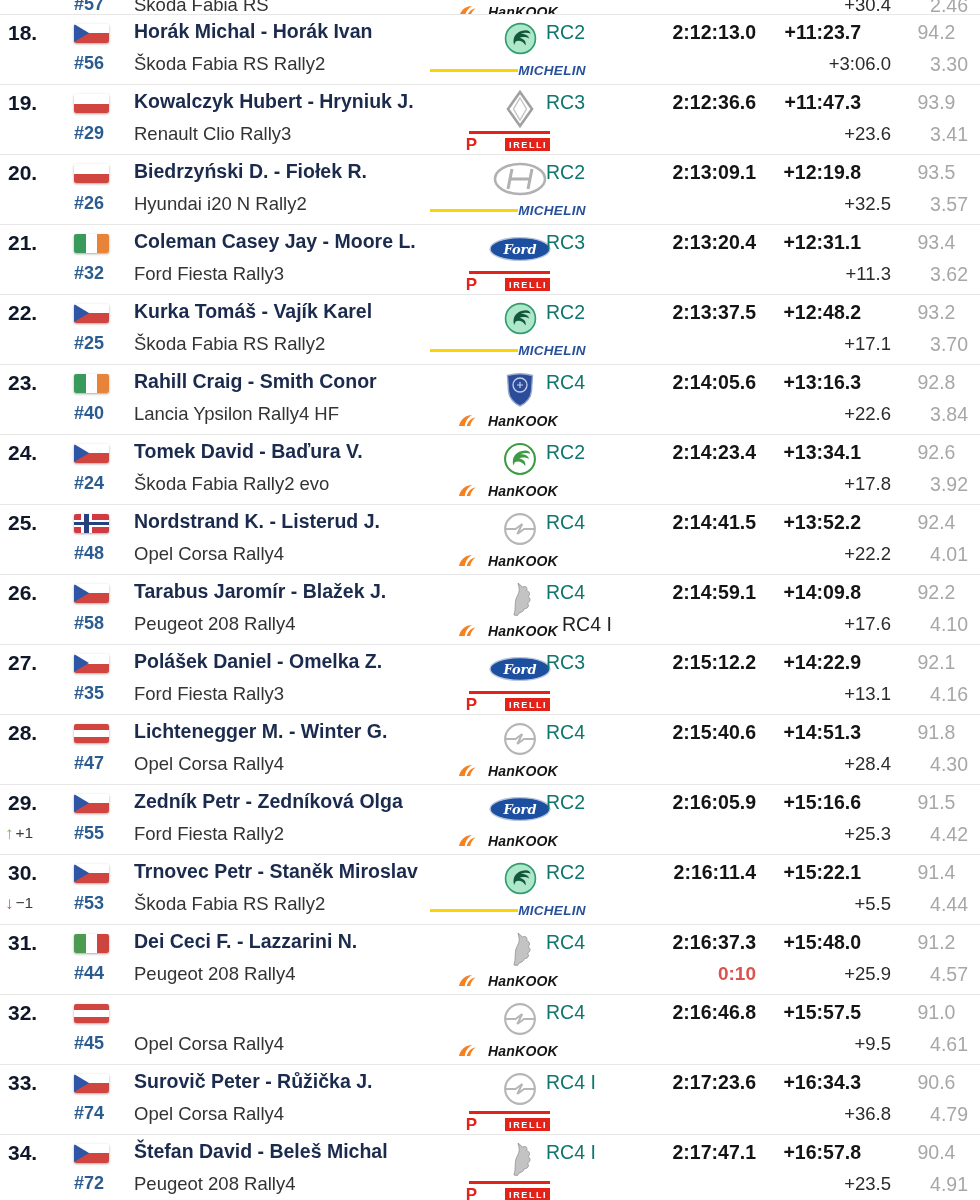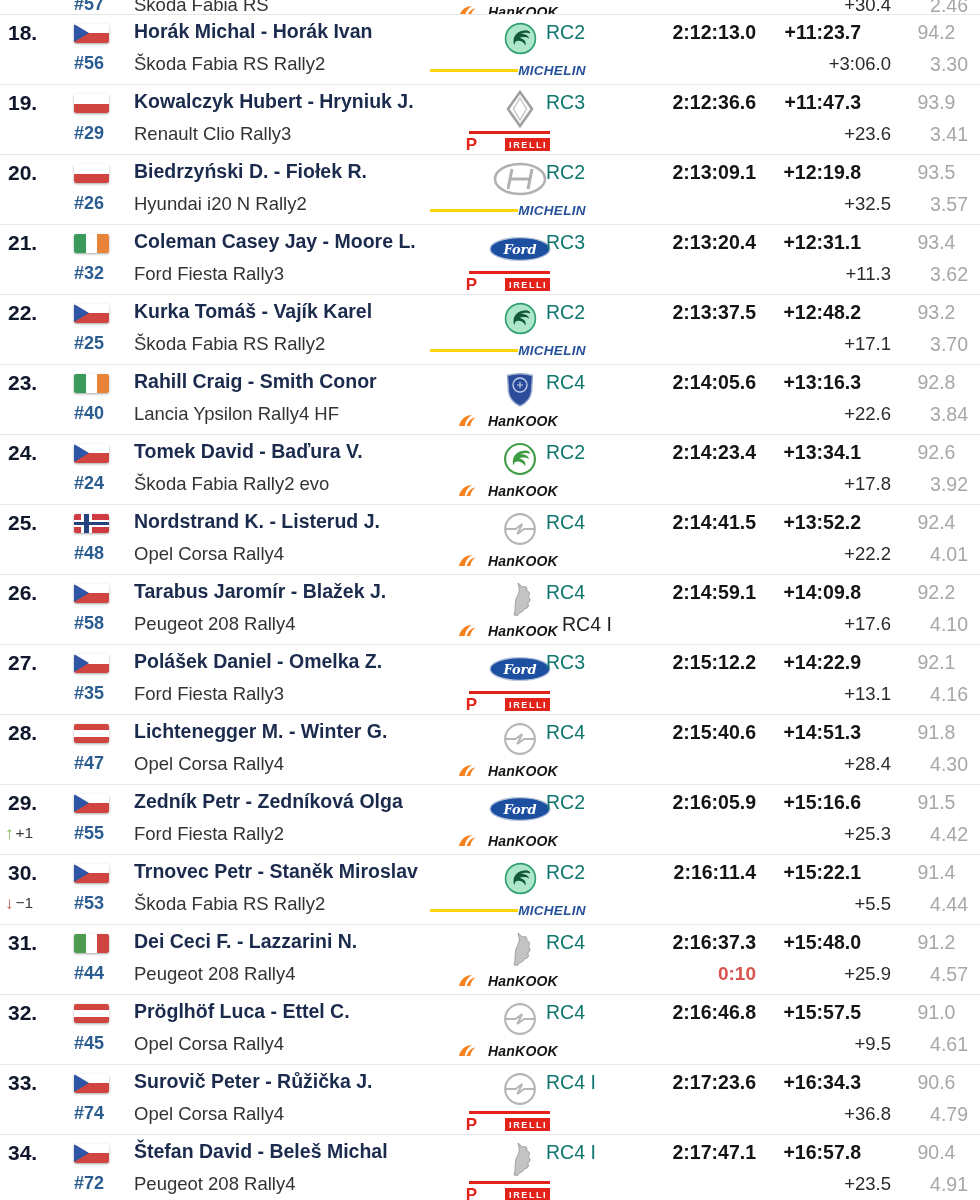--- a/index.html
+++ b/index.html
@@ -556,21 +556,20 @@
     <div class="val2">4.57</div>
   </div>
 
   <div class="row">
     <div class="pos">32.</div>
     <div class="change">
       <span class="chg-arrow"></span>
       <span class="chg-label"></span>
     </div>
     <div class="flag flag-aut"></div>
-    <div class="drivers">Pröglhöf Luca - Ettel C.</div>
     <div class="carno">#45</div>
     <div class="car">Opel Corsa Rally4</div>
     <div class="brand">
           <svg width="36" height="36" viewBox="0 0 40 40">
             <circle cx="20" cy="20" r="16.5" fill="none" stroke="#b6b6b6" stroke-width="2.4"></circle>
             <path d="M3.5 20 H15 l7.5 -5.5 L17 25.5 L24.5 20 H36.5" fill="none" stroke="#b6b6b6" stroke-width="2.2"></path>
           </svg>
         </div>
     <div class="tire">
           <div class="hankook">

